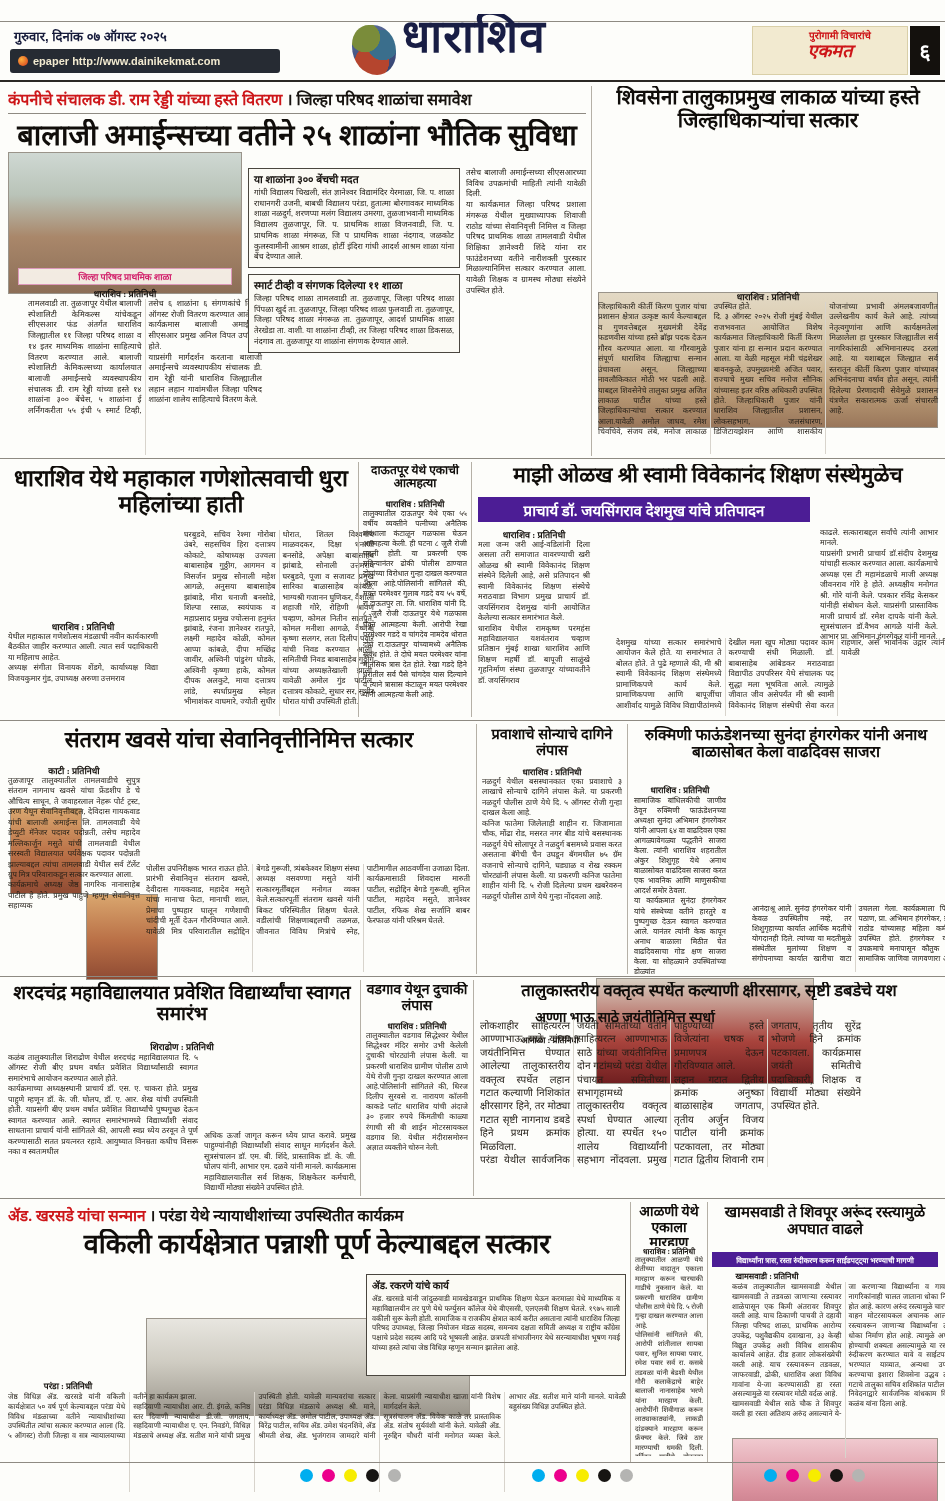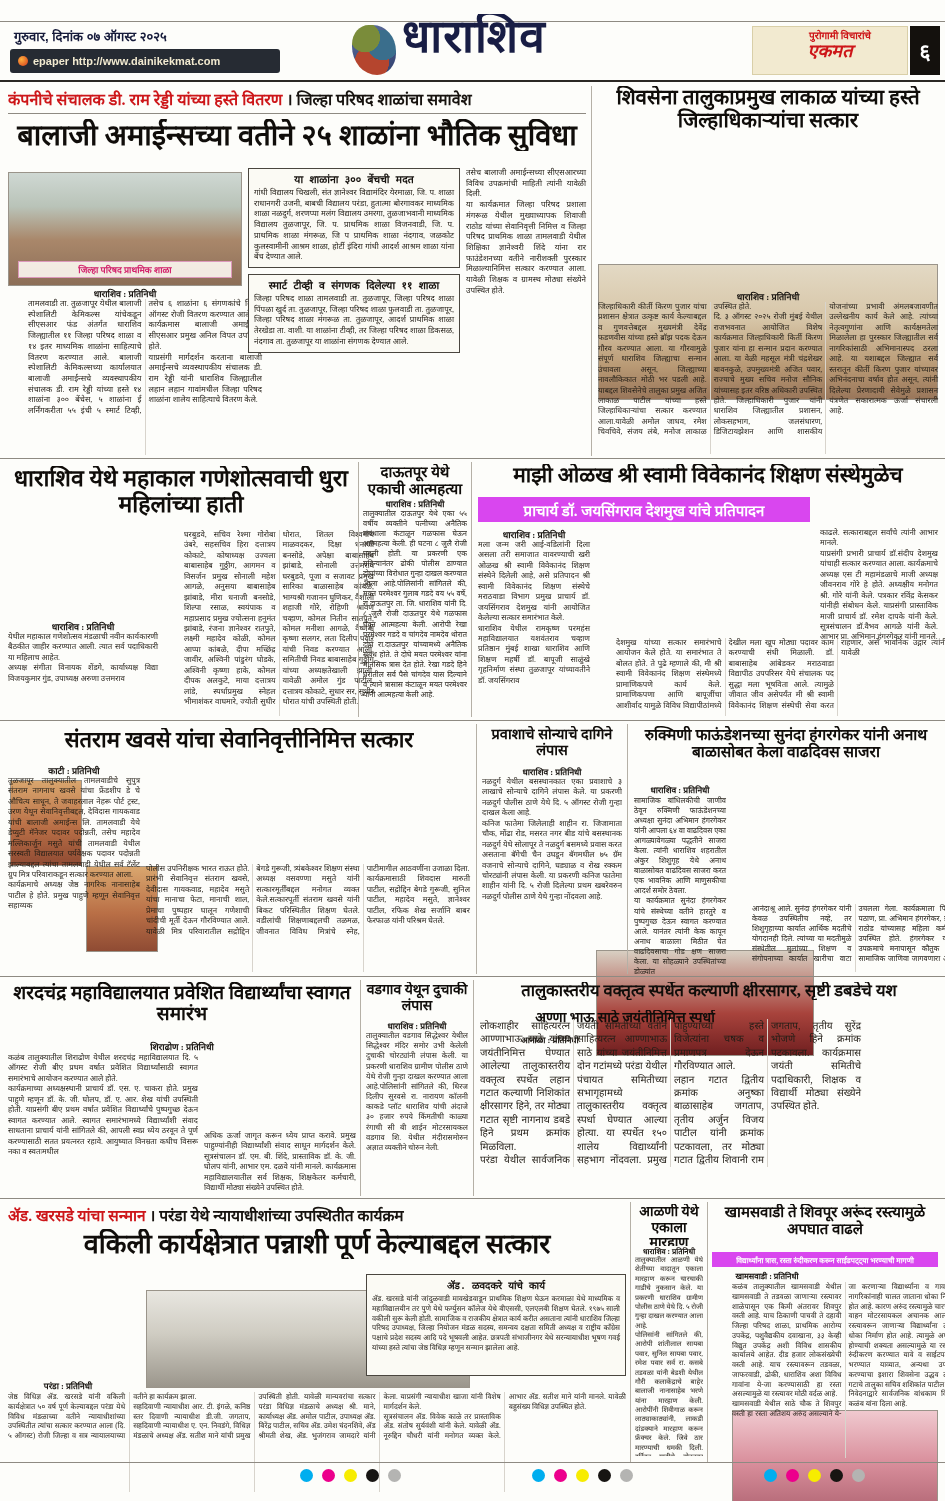--- a/index.html
+++ b/index.html
@@ -16,22 +16,22 @@
   .byline { font-weight:bold; font-size:9px; text-align:center; color:#17130f; }
   .hd { font-weight:800; color:#100d0a; line-height:1.12; }
   .cols2 { column-count:2; column-gap:7px; column-rule:1px solid #d8d4cc;margin-left:20px; }
   .cols3 { column-count:3; column-gap:7px; column-rule:1px solid #d8d4cc; }
   .cols5 { column-count:5; column-gap:8px; column-rule:1px solid #d8d4cc; }
   .photo { background:#b9b1a4; position:relative; overflow:hidden; border:1px solid #9a948a; }
   .rule-h { background:#8e8a82; height:1px; }
   .rule-h2 { background:#2b2824; height:2px; }
   .vline { width:1px; background:#b5b0a6; }
   .boxed { border:1px solid #4a463f; padding:3px 5px 4px 5px; background:#fbfaf4; }
-  .boxed .bt { font-weight:bold; font-size:10.5px; text-align:center; margin-bottom:2px;font-family:Liberation Mono, monospace; }
-  .rev { background:#d946ef; color:#ffffff; font-weight:bold; display:flex; align-items:center; justify-content:center; }
+  .boxed .bt { font-weight:bold; font-size:10.5px; text-align:left; margin-bottom:2px; }
+  .rev { background:#4c1d95; color:#ffffff; font-weight:bold; display:flex; align-items:center; justify-content:center; }
   .kick-red { color:#cd1619; font-weight:800; }
   .kick-blk { color:#17130f; font-weight:800; }
   .dots { display:flex; gap:9px; }
   .dot { width:13px; height:13px; border-radius:50%; }
   .dc1{background:#00aeef}.dc2{background:#ec008c}.dc3{background:#f7ec00}.dc4{background:#171512}.dc5{background:#b4b4b2}
   
   .ph-class { background:linear-gradient(180deg,#cfd8d3 0%,#b9c3b8 30%,#a9876a 60%,#8c6e57 100%); }
   .ph-office { background:linear-gradient(180deg,#e3d9c4 0%,#d7c6a8 40%,#b99a75 75%,#99765a 100%); }
   .ph-warm { background:linear-gradient(180deg,#d9a66e 0%,#b96f46 55%,#8f4b33 100%); }
   .ph-grey { background:linear-gradient(180deg,#e8e6e0 0%,#cfccc2 45%,#9b968c 100%); }
@@ -73,21 +73,21 @@
   <div class="abs pageno" style="left:910px;top:26px;width:30px;height:49px">६</div>
   <div class="abs rule-h2" style="left:0;top:80px;width:945px"></div>
 
   <div class="abs nowrap" style="left:8px;top:88px;width:578px;font-size:16px">
     <span class="kick-red">कंपनीचे संचालक डी. राम रेड्डी यांच्या हस्ते वितरण</span>
     <span class="kick-blk">। जिल्हा परिषद शाळांचा समावेश</span>
   </div>
   <div class="abs rule-h" style="left:8px;top:113px;width:578px"></div>
   <div class="abs hd ctr nowrap" style="left:8px;top:119px;width:578px;font-size:29px">बालाजी अमाईन्सच्या वतीने २५ शाळांना भौतिक सुविधा</div>
 
-  <div class="abs photo ph-class" style="left:8px;top:172px;width:234px;height:114px">
+  <div class="abs photo ph-class" style="left:8px;top:152px;width:234px;height:142px">
     <div class="ph-banner">जिल्हा परिषद प्राथमिक शाळा</div>
   </div>
   <div class="abs byline" style="left:8px;top:287px;width:234px">धाराशिव : प्रतिनिधी</div>
   <div class="abs body-txt cols2" style="left:8px;top:299px;width:234px;height:156px">तामलवाडी ता. तुळजापूर येथील बालाजी स्पेशालिटी केमिकल्स यांचेकडून सीएसआर फंड अंतर्गत धाराशिव जिल्ह्यातील ११ जिल्हा परिषद शाळा व १४ इतर माध्यमिक शाळांना साहित्याचे वितरण करण्यात आले. बालाजी स्पेशालिटी केमिकल्सच्या कार्यालयात बालाजी अमाईन्सचे व्यवस्थापकीय संचालक डी. राम रेड्डी यांच्या हस्ते १४ शाळांना ३०० बेंचेस, ५ शाळांना ई लर्निंगकरीता ५५ इंची ५ स्मार्ट टिव्ही, तसेच ६ शाळांना ६ संगणकांचे दि. ५ ऑगस्ट रोजी वितरण करण्यात आले. या कार्यक्रमास बालाजी अमाईन्सचे सीएसआर प्रमुख अनिल विपत उपस्थित होते.
 याप्रसंगी मार्गदर्शन करताना बालाजी अमाईन्सचे व्यवस्थापकीय संचालक डी. राम रेड्डी यांनी धाराशिव जिल्ह्यातील लहान लहान गावांमधील जिल्हा परिषद शाळांना शालेय साहित्याचे वितरण केले.</div>
 
   <div class="abs" style="left:248px;top:168px;width:212px">
     <div class="boxed">
       <div class="bt">या शाळांना ३०० बेंचची मदत</div>
       <div class="body-txt">गांधी विद्यालय चिखली, संत ज्ञानेश्वर विद्यामंदिर येरमाळा, जि. प. शाळा राधानगरी उजनी, बाबची विद्यालय परंडा, हुतात्मा बोरगावकर माध्यमिक शाळा नळदुर्ग, शरणप्पा मलंग विद्यालय उमरगा, तुळजाभवानी माध्यमिक विद्यालय तुळजापूर, जि. प. प्राथमिक शाळा विजनवाडी, जि. प. प्राथमिक शाळा मंगरूळ, जि प प्राथमिक शाळा नंदगाव, जळकोट कुलस्वामीनी आश्रम शाळा, होर्टी इंदिरा गांधी आदर्श आश्रम शाळा यांना बेंच देण्यात आले.</div>
@@ -112,21 +112,21 @@
 
   <div class="abs hd ctr" style="left:8px;top:466px;width:346px;height:60px;font-size:23px;overflow:hidden">धाराशिव येथे महाकाल गणेशोत्सवाची धुरा महिलांच्या हाती</div>
   <div class="abs photo ph-warm" style="left:10px;top:530px;width:72px;height:86px"></div>
   <div class="abs photo ph-warm" style="left:86px;top:530px;width:72px;height:86px"></div>
   <div class="abs byline" style="left:8px;top:620px;width:150px">धाराशिव : प्रतिनिधी</div>
   <div class="abs body-txt" style="left:8px;top:632px;width:150px;height:84px;font-size:7.8px">येथील महाकाल गणेशोत्सव मंडळाची नवीन कार्यकारणी बैठकीत जाहीर करण्यात आली. त्यात सर्व पदाधिकारी या महिलाच आहेत.
 अध्यक्ष संगीता विनायक शेंडगे, कार्याध्यक्ष विद्या विजयकुमार गुंड, उपाध्यक्ष अरुणा उत्तमराव</div>
   <div class="abs body-txt cols2" style="left:164px;top:530px;width:190px;height:186px;font-size:7.8px">घरबुडवे, सचिव रेश्मा गोरोबा उंबरे, सहसचिव हिरा दत्तात्रय कोकाटे, कोषाध्यक्ष उज्वला बाबासाहेब गुठ्ठीग, आगमन व विसर्जन प्रमुख सोनाली महेश आगळे, अनुसया बाबासाहेब झांबाडे, मीरा धनाजी बनसोडे, शिल्पा रसाळ, स्वयंपाक व महाप्रसाद प्रमुख ज्योत्सना हनुमंत झांबाडे, रंजना ज्ञानेश्वर रातपुते, लक्ष्मी महादेव कोळी, कोमल आप्पा कांबळे, दीपा मच्छिंद्र जावीर, अश्विनी पांडुरंग घोडके, अश्विनी कृष्णा हाके, कोमल दीपक अलकुटे, माया दत्तात्रय लांडे, स्पर्धाप्रमुख स्नेहल भीमाशंकर वाघमारे, ज्योती सुधीर थोरात, शितल विश्वनाथ माळवदकर, दिक्षा धनाजी बनसोडे, अपेक्षा बाबासाहेब झांबाडे, सोनाली उत्तमराव घरबुडवे, पूजा व सजावट प्रमुख सारिका बाळासाहेब कांबळे, भाग्यश्री गजानन घुणिकर, वैशाली शहाजी गोरे, रोहिणी श्रावण चव्हाण, कोमल नितीन सातपुते, कोमल मनीशा आगळे, वैष्णवी कृष्णा सलगर, लता दिलीप पवार यांची निवड करण्यात आली. समितीची निवड बाबासाहेब गुठ्ठीग यांच्या अध्यक्षतेखाली झाली. यावेळी अमोल गुंड पाटील, दत्तात्रय कोकाटे, सुधार सर, सुधीर थोरात यांची उपस्थिती होती.</div>
 
   <div class="abs" style="left:358px;top:462px;width:114px;height:255px;border-left:1px solid #b5b0a6;border-right:1px solid #b5b0a6;padding:2px 4px">
-    <div class="hd ctr" style="font-size:15px;height:34px;overflow:hidden">दाऊतपूर येथे एकाची आत्महत्या</div>
+    <div class="hd ctr" style="font-size:12px;height:34px;overflow:hidden">दाऊतपूर येथे एकाची आत्महत्या</div>
     <div class="byline" style="font-size:8.5px">धाराशिव : प्रतिनिधी</div>
     <div class="body-txt" style="font-size:7.5px;height:200px;overflow:hidden">तालुक्यातील दाऊतपुर येथे एका ५५ वर्षीय व्यक्तीने पत्नीच्या अनैतिक संबंधाला कंटाळून गळफास घेऊन आत्महत्या केली. ही घटना ८ जुलै रोजी घडली होती. या प्रकरणी एक महिन्यानंतर ढोकी पोलीस ठाण्यात दोघांच्या विरोधात गुन्हा दाखल करण्यात आला आहे.पोलिसांनी सांगितले की, मयत परमेश्वर गुलाब गडदे वय ५५ वर्षे, रा.दाऊतपुर ता. जि. धाराशिव यांनी दि. ८ जुलै रोजी दाऊतपुर येथे गळफास घेवून आत्महत्या केली. आरोपी रेखा परमेश्वर गडदे व चांगदेव नामदेव थोरात दोघे रा.दाऊतपुर यांच्यामध्ये अनैतिक संबंध होते. ते दोघे मयत परमेश्वर यांना मानसिक त्रास देत होते. रेखा गडदे हिने घरातील सर्व पैसे चांगदेव यास दिल्याने व त्याने त्रासास कंटाळून मयत परमेश्वर यांनी आत्महत्या केली आहे.</div>
   </div>
 
   <div class="abs hd ctr nowrap" style="left:478px;top:464px;width:460px;font-size:21px">माझी ओळख श्री स्वामी विवेकानंद शिक्षण संस्थेमुळेच</div>
   <div class="abs rev nowrap" style="left:478px;top:497px;width:332px;height:25px;font-size:15px">प्राचार्य डॉ. जयसिंगराव देशमुख यांचे प्रतिपादन</div>
   <div class="abs byline" style="left:478px;top:528px;width:112px">धाराशिव : प्रतिनिधी</div>
   <div class="abs body-txt" style="left:478px;top:540px;width:112px;height:176px;font-size:7.8px">मला जन्म जरी आई-वडिलांनी दिला असला तरी समाजात वावरण्याची खरी ओळख श्री स्वामी विवेकानंद शिक्षण संस्थेने दिलेली आहे, असे प्रतिपादन श्री स्वामी विवेकानंद शिक्षण संस्थेचे मराठवाडा विभाग प्रमुख प्राचार्य डॉ. जयसिंगराव देशमुख यांनी आयोजित केलेल्या सत्कार समारंभात केले.
 धाराशिव येथील रामकृष्ण परमहंस महाविद्यालयात यशवंतराव चव्हाण प्रतिष्ठान मुंबई शाखा धाराशिव आणि शिक्षण महर्षी डॉ. बापूजी साळुंखे गृहनिर्माण संस्था तुळजापूर यांच्यावतीने डॉ. जयसिंगराव</div>
   <div class="abs photo ph-maroon" style="left:596px;top:528px;width:218px;height:106px"></div>
@@ -182,21 +182,21 @@
 
   <div class="abs rule-h" style="left:0;top:1198px;width:945px"></div>
 
   <div class="abs hd ctr nowrap" style="left:8px;top:1229px;width:618px;font-size:27px">वकिली कार्यक्षेत्रात पन्नाशी पूर्ण केल्याबद्दल सत्कार</div>
   <div class="abs nowrap" style="left:8px;top:1204px;width:618px;font-size:15.5px">
     <span class="kick-red">ॲड. खरसडे यांचा सन्मान</span>
     <span class="kick-blk">। परंडा येथे न्यायाधीशांच्या उपस्थितीत कार्यक्रम</span>
   </div>
 
   <div class="abs boxed" style="left:366px;top:1274px;width:260px;height:102px;overflow:hidden">
-    <div class="bt" style="font-size:10px">ॲड. ळवदकरे यांचे कार्य</div>
+    <div class="bt" style="font-size:10px">ॲड. रकरणे यांचे कार्य</div>
     <div class="body-txt" style="font-size:7.3px">ॲड. खरसडे यांनी जांदुळवाडी मावखेडवाडून प्राथमिक शिक्षण घेऊन करमाळा येथे माध्यमिक व महाविद्यालयीन तर पुणे येथे फर्ग्युसन कॉलेज येथे बीएससी, एलएलबी शिक्षण घेतले. १९७५ साली वकीली सुरू केली होती. सामाजिक व राजकीय क्षेत्रात कार्य करीत असताना त्यांनी धाराशिव जिल्हा परिषद उपाध्यक्ष, जिल्हा नियोजन मंडळ सदस्य, समन्वय दक्षता समिती अध्यक्ष व राष्ट्रीय काँग्रेस पक्षाचे प्रदेश सदस्य आदि पदे भूषवली आहेत. छत्रपती संभाजीनगर येथे सरन्यायाधीश भूषण गवई यांच्या हस्ते त्यांचा जेष्ठ विधिज्ञ म्हणून सन्मान झालेला आहे.</div>
   </div>
   <div class="abs byline" style="left:8px;top:1380px;width:120px;font-size:8.5px">परंडा : प्रतिनिधी</div>
   <div class="abs body-txt cols5" style="left:8px;top:1392px;width:618px;height:100px;font-size:7.3px">जेष्ठ विधिज्ञ ॲड. खरसडे यांनी वकिली कार्यक्षेत्रात ५० वर्ष पूर्ण केल्याबद्दल परंडा येथे विविध मंडळाच्या वतीने न्यायाधीशांच्या उपस्थितीत त्यांचा सत्कार करण्यात आला (दि. ५ ऑगस्ट) रोजी जिल्हा व सत्र न्यायालयाच्या वतीने हा कार्यक्रम झाला.
 सहदिवाणी न्यायाधीश आर. टी. इंगळे, कनिष्ठ स्तर दिवाणी न्यायाधीश डी.जी. जगताप, सहदिवाणी न्यायाधीश ए. एन. निवडंगे, विधिज्ञ मंडळाचे अध्यक्ष ॲड. सतीश माने यांची प्रमुख उपस्थिती होती. यावेळी मान्यवरांचा सत्कार परंडा विधिज्ञ मंडळाचे अध्यक्ष श्री. माने, कार्याध्यक्ष ॲड. अमोल पाटील, उपाध्यक्ष ॲड. बिरेंद्र पाटील, सचिव ॲड. उमेश चंदनशिवे, ॲड श्रीमती शेख, ॲड. भुजंगराव जामदारे यांनी केला. याप्रसंगी न्यायाधीश खाजा यांनी विशेष मार्गदर्शन केले.
 सूत्रसंचालन ॲड. विवेक काळे तर प्रास्ताविक ॲड. संतोष सुर्यवंशी यांनी केले. यावेळी ॲड. नूरुद्दिन चौधरी यांनी मनोगत व्यक्त केले. आभार ॲड. सतीश माने यांनी मानले. यावेळी बहुसंख्य विधिज्ञ उपस्थित होते.</div>
 
   <div class="abs" style="left:630px;top:1202px;width:78px;height:260px;border-left:1px solid #b5b0a6;border-right:1px solid #b5b0a6;padding:2px 4px">
     <div class="hd ctr" style="font-size:14px;height:42px;overflow:hidden">आळणी येथे एकाला मारहाण</div>
     <div class="byline" style="font-size:7.5px">धाराशिव : प्रतिनिधी</div>

